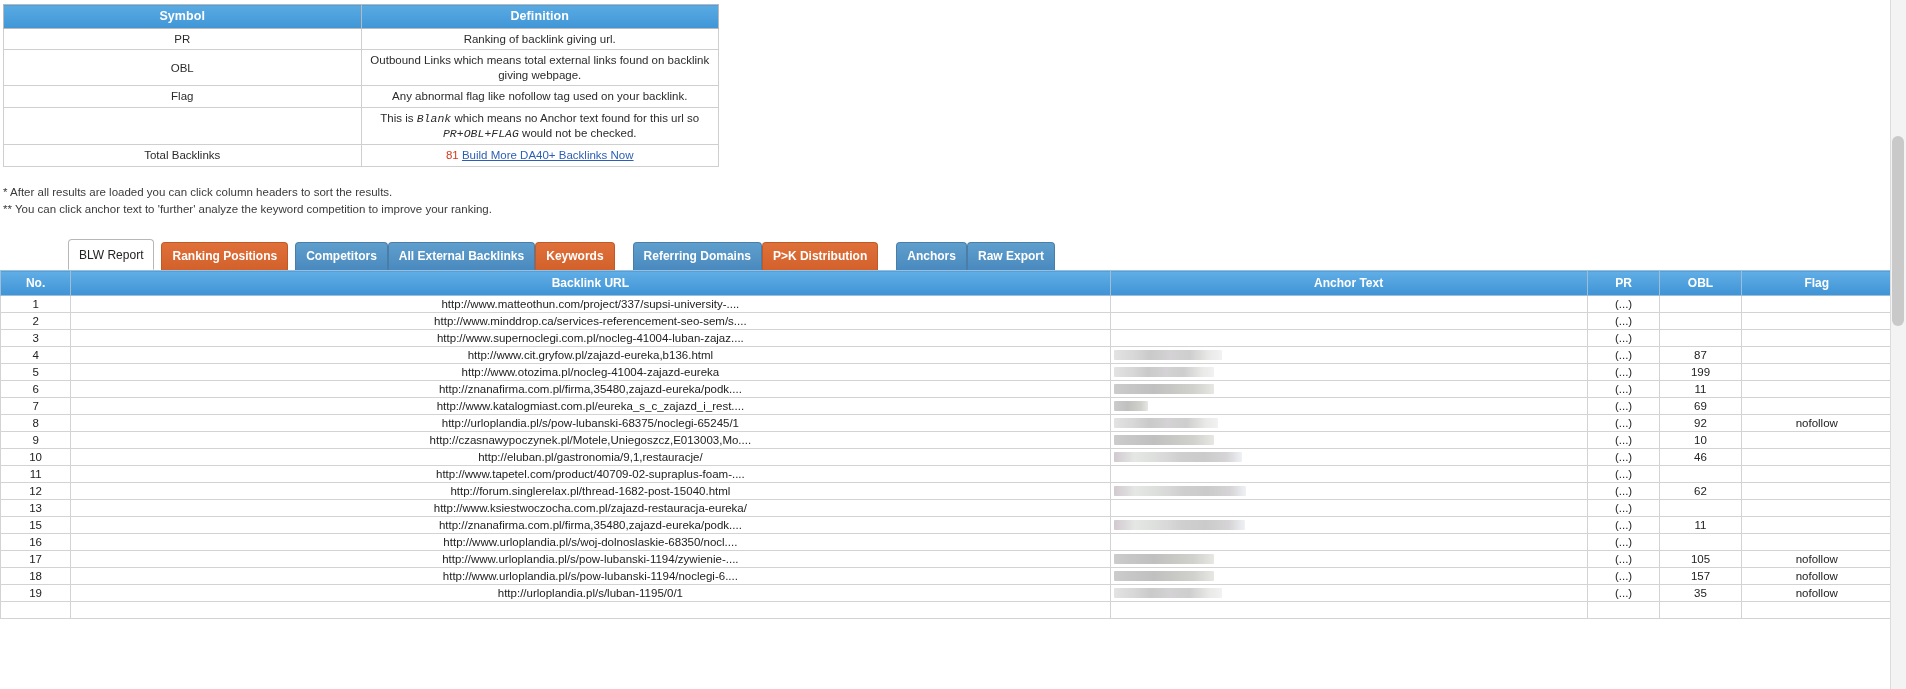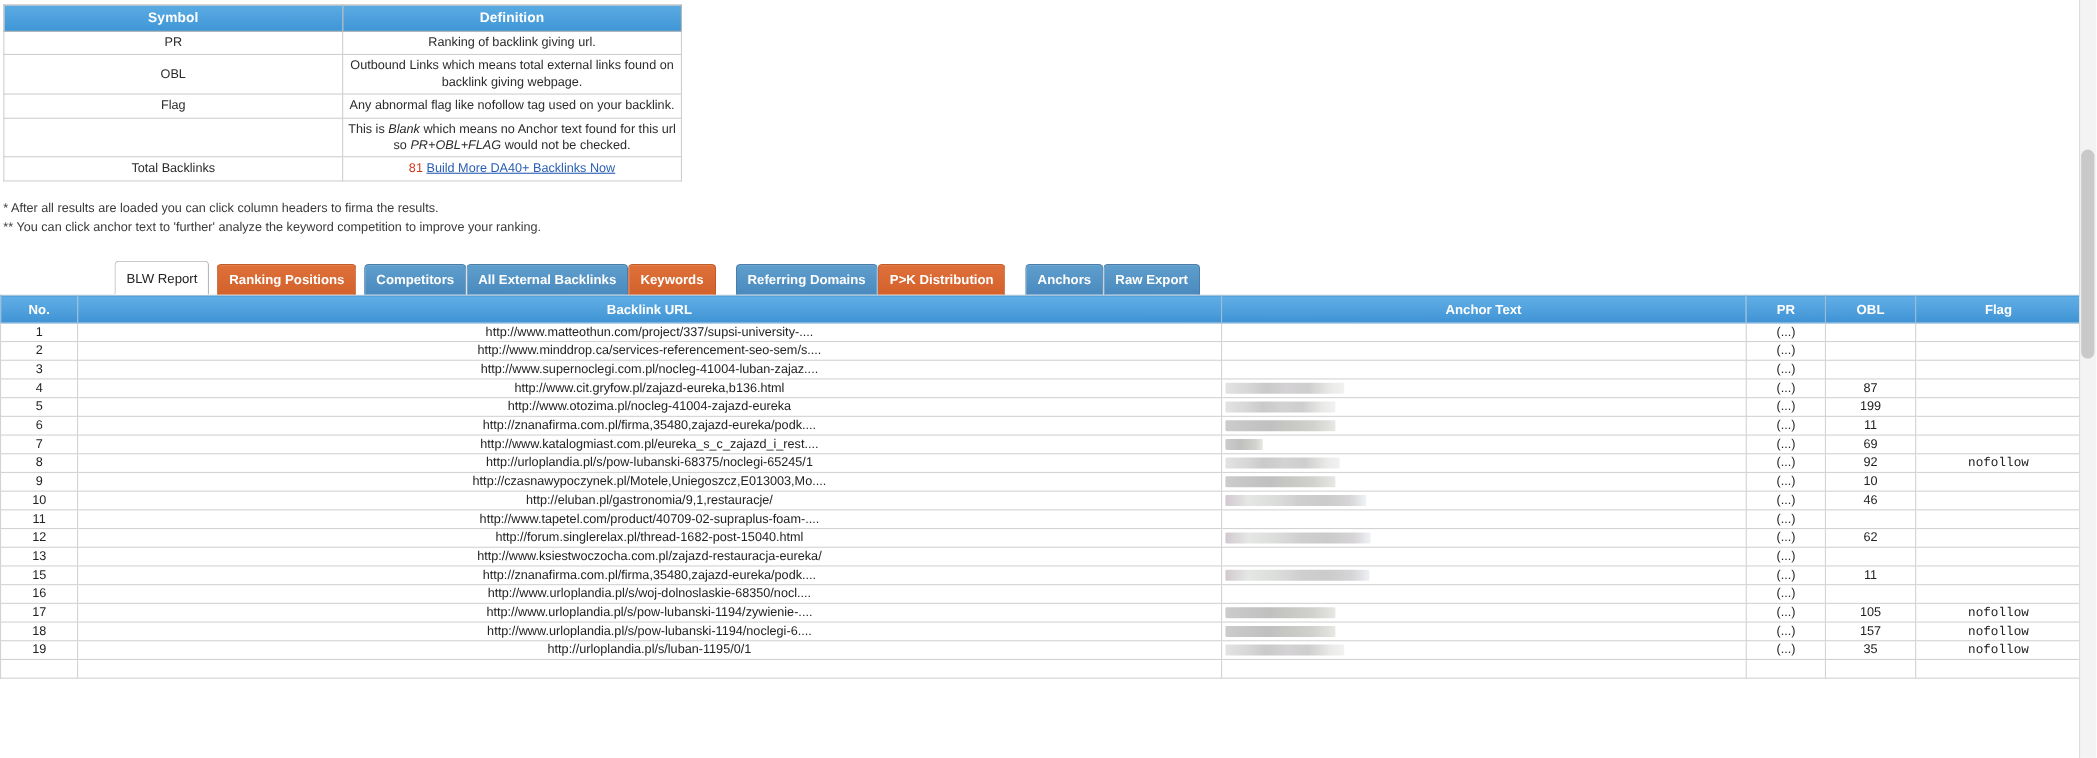--- a/index.html
+++ b/index.html
@@ -16,21 +16,21 @@
     color: #222;
     position: relative;
   }
 
   
   .legend-wrap {
     padding: 4px 0 0 3px;
   }
   table.legend {
     border-collapse: collapse;
-    width: 617px;
+    width: 716px;
     table-layout: fixed;
   }
   table.legend th {
     background: linear-gradient(to bottom, #5aabe3 0%, #3f95d6 100%);
     color: #ffffff;
     font-weight: bold;
     font-size: 12.5px;
     padding: 4px 0 5px 0;
     border: 1px solid #b9b9b9;
     text-align: center;
@@ -41,21 +41,21 @@
     padding: 3px 4px;
     text-align: center;
     font-size: 11.5px;
     color: #2b2b2b;
     line-height: 1.25;
   }
   table.legend td.sym {
     width: 64px;
     text-align: center;
   }
-  .ital { font-style: italic; }
+  .ital { font-style: italic; font-family: Liberation Mono, monospace; }
   .tb-count { color: #d33a1d; font-size: 11.5px; }
   .tb-link {
     color: #2b5fb5;
     text-decoration: underline;
     font-size: 11.5px;
     cursor: pointer;
     text-align: center;
   }
 
   
@@ -64,21 +64,21 @@
     font-size: 11.5px;
     color: #3a3a3a;
     line-height: 1.55;
   }
 
   
   .tabs-row {
     position: relative;
     height: 32px;
     margin-top: 19px;
-    padding-left: 104px;
+    padding-left: 68px;
     display: flex;
     align-items: flex-end;
     gap: 0px;
   }
   .tab {
     font-size: 12px;
     font-weight: bold;
     color: #ffffff;
     padding: 6px 10px 6px 10px;
     border: 1px solid #9d9d9d;
@@ -141,21 +141,21 @@
     padding: 0 3px;
     color: #222;
     overflow: hidden;
     white-space: nowrap;
   }
   td.c-no { text-align: center; }
   td.c-url { text-align: center; padding-left: 58px; }
   td.c-anchor { padding-left: 6px; }
   td.c-pr { text-align: center; }
   td.c-obl { text-align: center; }
-  td.c-flag { text-align: center; font-family: Liberation Mono, monospace; }
+  td.c-flag { text-align: center; }
   .blurbar {
     display: inline-block;
     height: 10px;
     vertical-align: middle;
     border-radius: 1px;
     background: linear-gradient(to right,
       #e2e2e2 0%, #d6d6d6 18%, #c8c8c8 34%,
       #d2d0d2 52%, #cccccc 70%, #e8e8e6 88%, #f2f2f2 100%);
     filter: blur(0.6px);
     opacity: .95;
@@ -219,21 +219,21 @@
       </tr>
       <tr>
         <td class="sym">Total Backlinks</td>
         <td><span class="tb-count">81</span> <span class="tb-link">Build More DA40+ Backlinks Now</span></td>
       </tr>
     </tbody>
   </table>
 </div>
 
 <div class="notes">
-  <div>* After all results are loaded you can click column headers to firma the results.</div>
+  <div>* After all results are loaded you can click column headers to sort the results.</div>
   <div>** You can click anchor text to 'further' analyze the keyword competition to improve your ranking.</div>
 </div>
 
 <div class="tabs-row">
   <div class="tab active">BLW Report</div>
   <div class="tab-gap"></div>
   <div class="tab orange">Ranking Positions</div>
   <div class="tab-gap"></div>
   <div class="tab blue">Competitors</div>
   <div class="tab blue">All External Backlinks</div>

